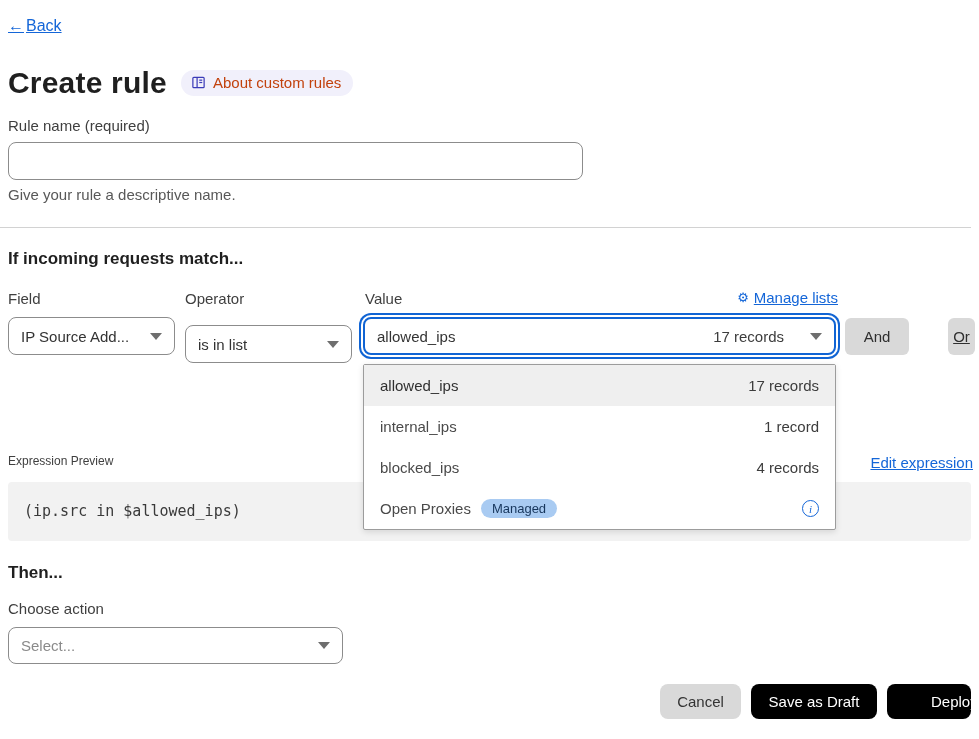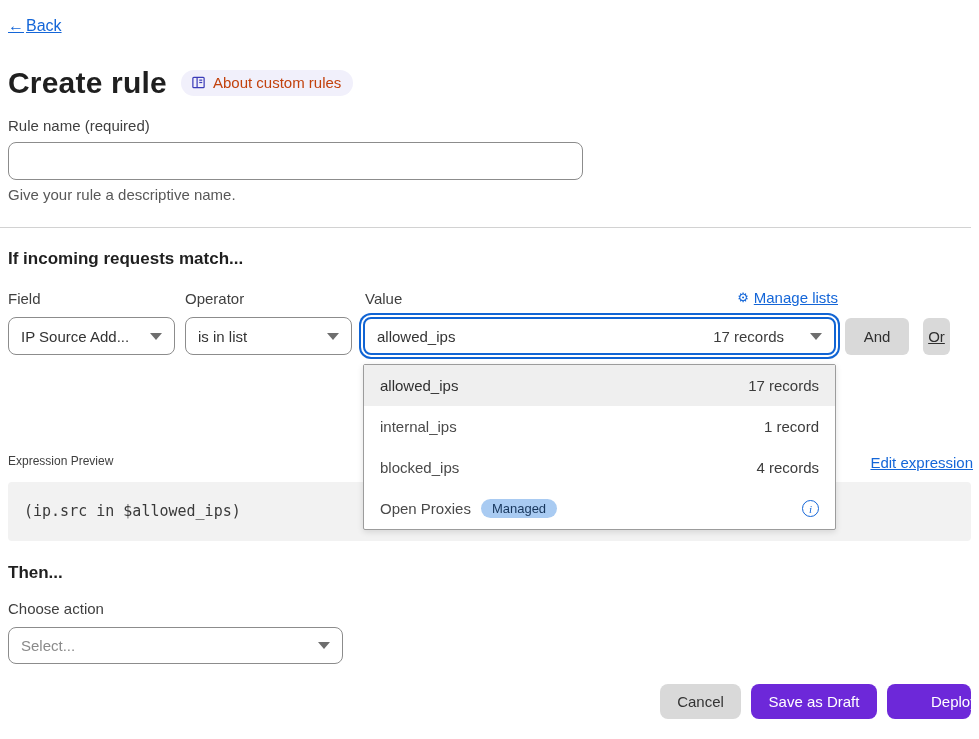--- a/index.html
+++ b/index.html
@@ -31,31 +31,31 @@
   .col-label { position:absolute; top:290px; font-size:15px; color:#3f3f3f; }
   .label-field { left:8px; }
   .label-operator { left:185px; }
   .label-value { left:365px; }
   .manage-lists { position:absolute; top:289px; right:141px; font-size:15px; color:#1466d8; cursor:pointer; display:inline-flex; align-items:center; gap:5px; }
   .manage-lists .link-text { text-decoration:underline; }
   .gear-icon { font-size:13px; text-decoration:none; }
 
   .select-box { position:absolute; top:317px; height:38px; border:1px solid #8c8c8c; border-radius:8px; background:#fff; display:flex; align-items:center; padding:0 12px; font-size:15px; color:#333; cursor:pointer; }
   .select-field { left:8px; width:167px; }
-  .select-operator { left:185px; width:167px; }
+  .select-operator { left:185px; width:167px;margin-top:8px; }
   .select-box .sel-text { flex:1; white-space:nowrap; overflow:hidden; }
   .chev { width:0; height:0; border-left:6px solid transparent; border-right:6px solid transparent; border-top:7px solid #6e6e6e; margin-left:10px; flex:none; }
 
   .value-combo { position:absolute; left:363px; top:317px; width:473px; height:38px; background:#fff; border:2px solid #1064d4; border-radius:8px; box-shadow:0 0 0 2px #ffffff, 0 0 0 4px #1064d4; display:flex; align-items:center; padding:0 12px; font-size:15px; cursor:pointer; }
   .value-combo .sel-name { flex:1; color:#333; }
   .value-combo .sel-meta { color:#3c3c3c; margin-right:16px; }
 
   .pill-btn { position:absolute; top:318px; height:37px; background:#d9d9d9; border:none; border-radius:6px; font-size:15px; color:#2f2f2f; font-family:"Liberation Sans",sans-serif; cursor:pointer; }
   .and-btn { left:845px; width:64px; }
-  .or-btn { left:923px; width:27px;text-decoration:underline; }
+  .or-btn { left:948px; width:27px;text-decoration:underline; }
 
   
   .dropdown { position:absolute; left:363px; top:364px; width:473px; background:#fff; border:1px solid #9c9c9c; border-radius:2px; box-shadow:0 2px 6px rgba(0,0,0,.12); z-index:20; }
   .dd-row { height:41px; display:flex; align-items:center; padding:0 16px; font-size:15px; cursor:pointer; }
   .dd-row.highlighted { background:#efefef; }
   .dd-name { color:#4a4a4a; }
   .dd-row.highlighted .dd-name { color:#303030; }
   .dd-meta { margin-left:auto; color:#3c3c3c; }
   .managed-badge { margin-left:10px; background:#a9cbf2; color:#17365c; font-size:13px; padding:3px 11px; border-radius:11px; line-height:1; }
   .info-icon { margin-left:auto; width:17px; height:17px; border:1.5px solid #1466d8; border-radius:50%; color:#1466d8; display:inline-flex; align-items:center; justify-content:center; font-size:11px; font-style:italic; font-family:"Liberation Serif",serif; cursor:pointer; }
@@ -67,21 +67,21 @@
 
   
   .then-heading { top:563px; }
   .action-label { left:8px; top:600px; }
   .select-action { left:8px; top:627px; width:335px; height:37px; }
   .placeholder { color:#8a8a8a; }
 
   
   .footer-btn { position:absolute; top:684px; height:35px; border:none; border-radius:8px; font-size:15px; font-family:"Liberation Sans",sans-serif; cursor:pointer; }
   .cancel-btn { left:660px; width:81px; background:#d9d9d9; color:#333; }
-  .primary { background:#6d28d9; color:#ffffff; }
+  .primary { background:#000000; color:#ffffff; }
   .save-draft-btn { left:751px; width:126px; }
   .deploy-btn { left:887px; width:84px;padding-left:44px; }
 </style>
 </head>
 <body>
 
 <div class="page">
 
   <a class="back-link">
     <span class="back-arrow">←</span>

